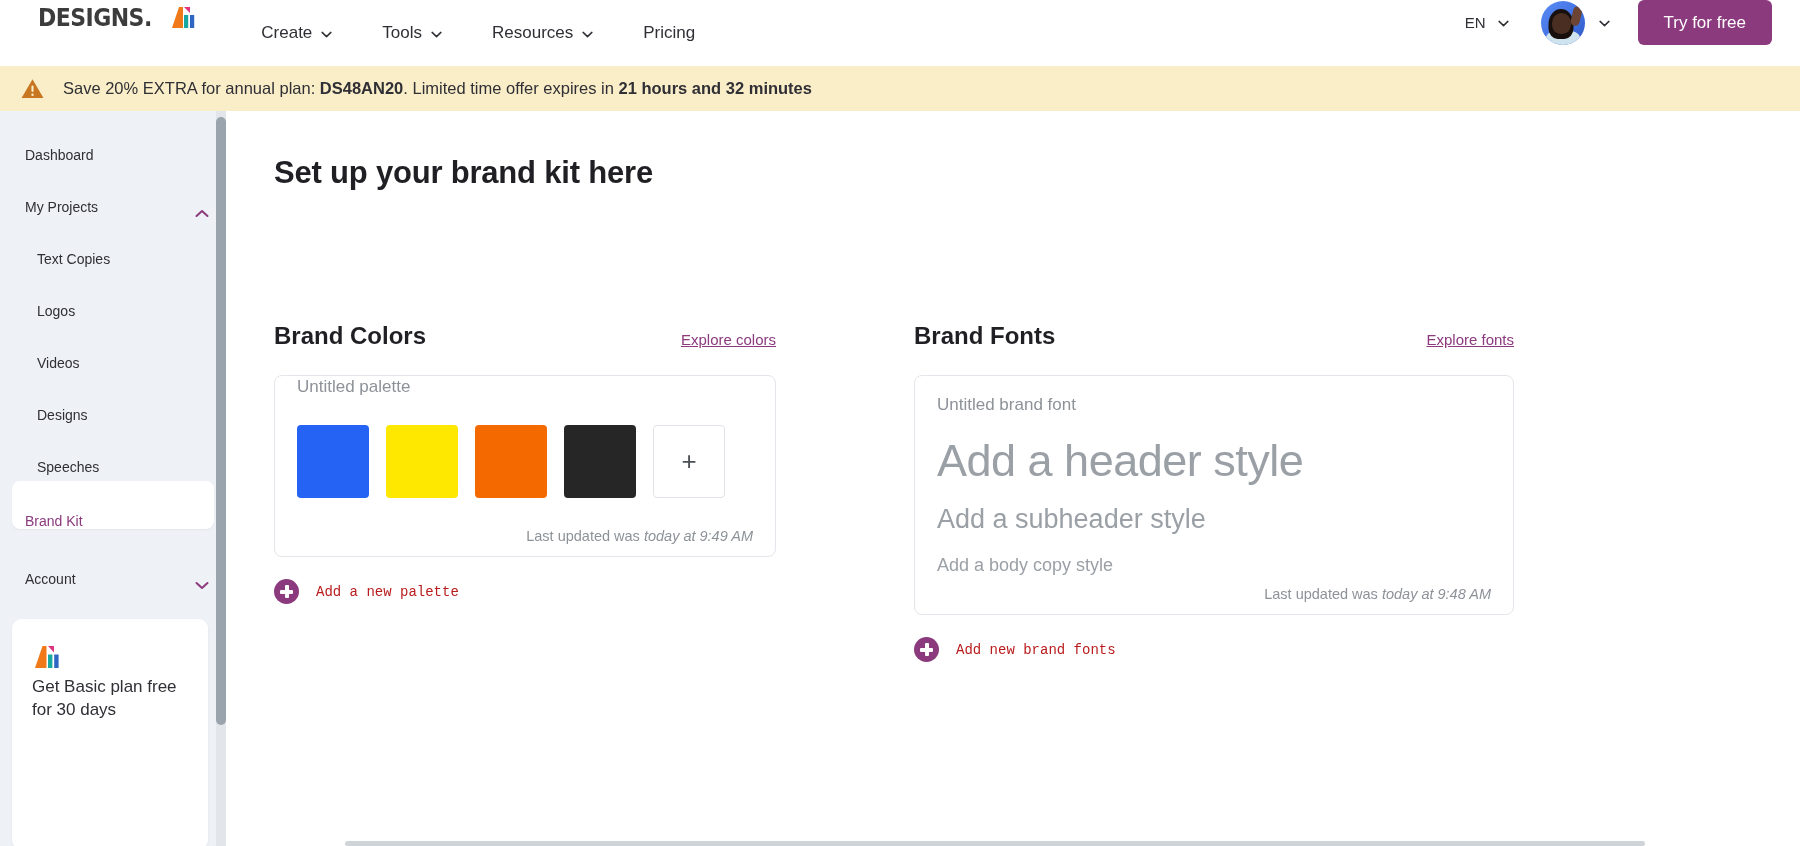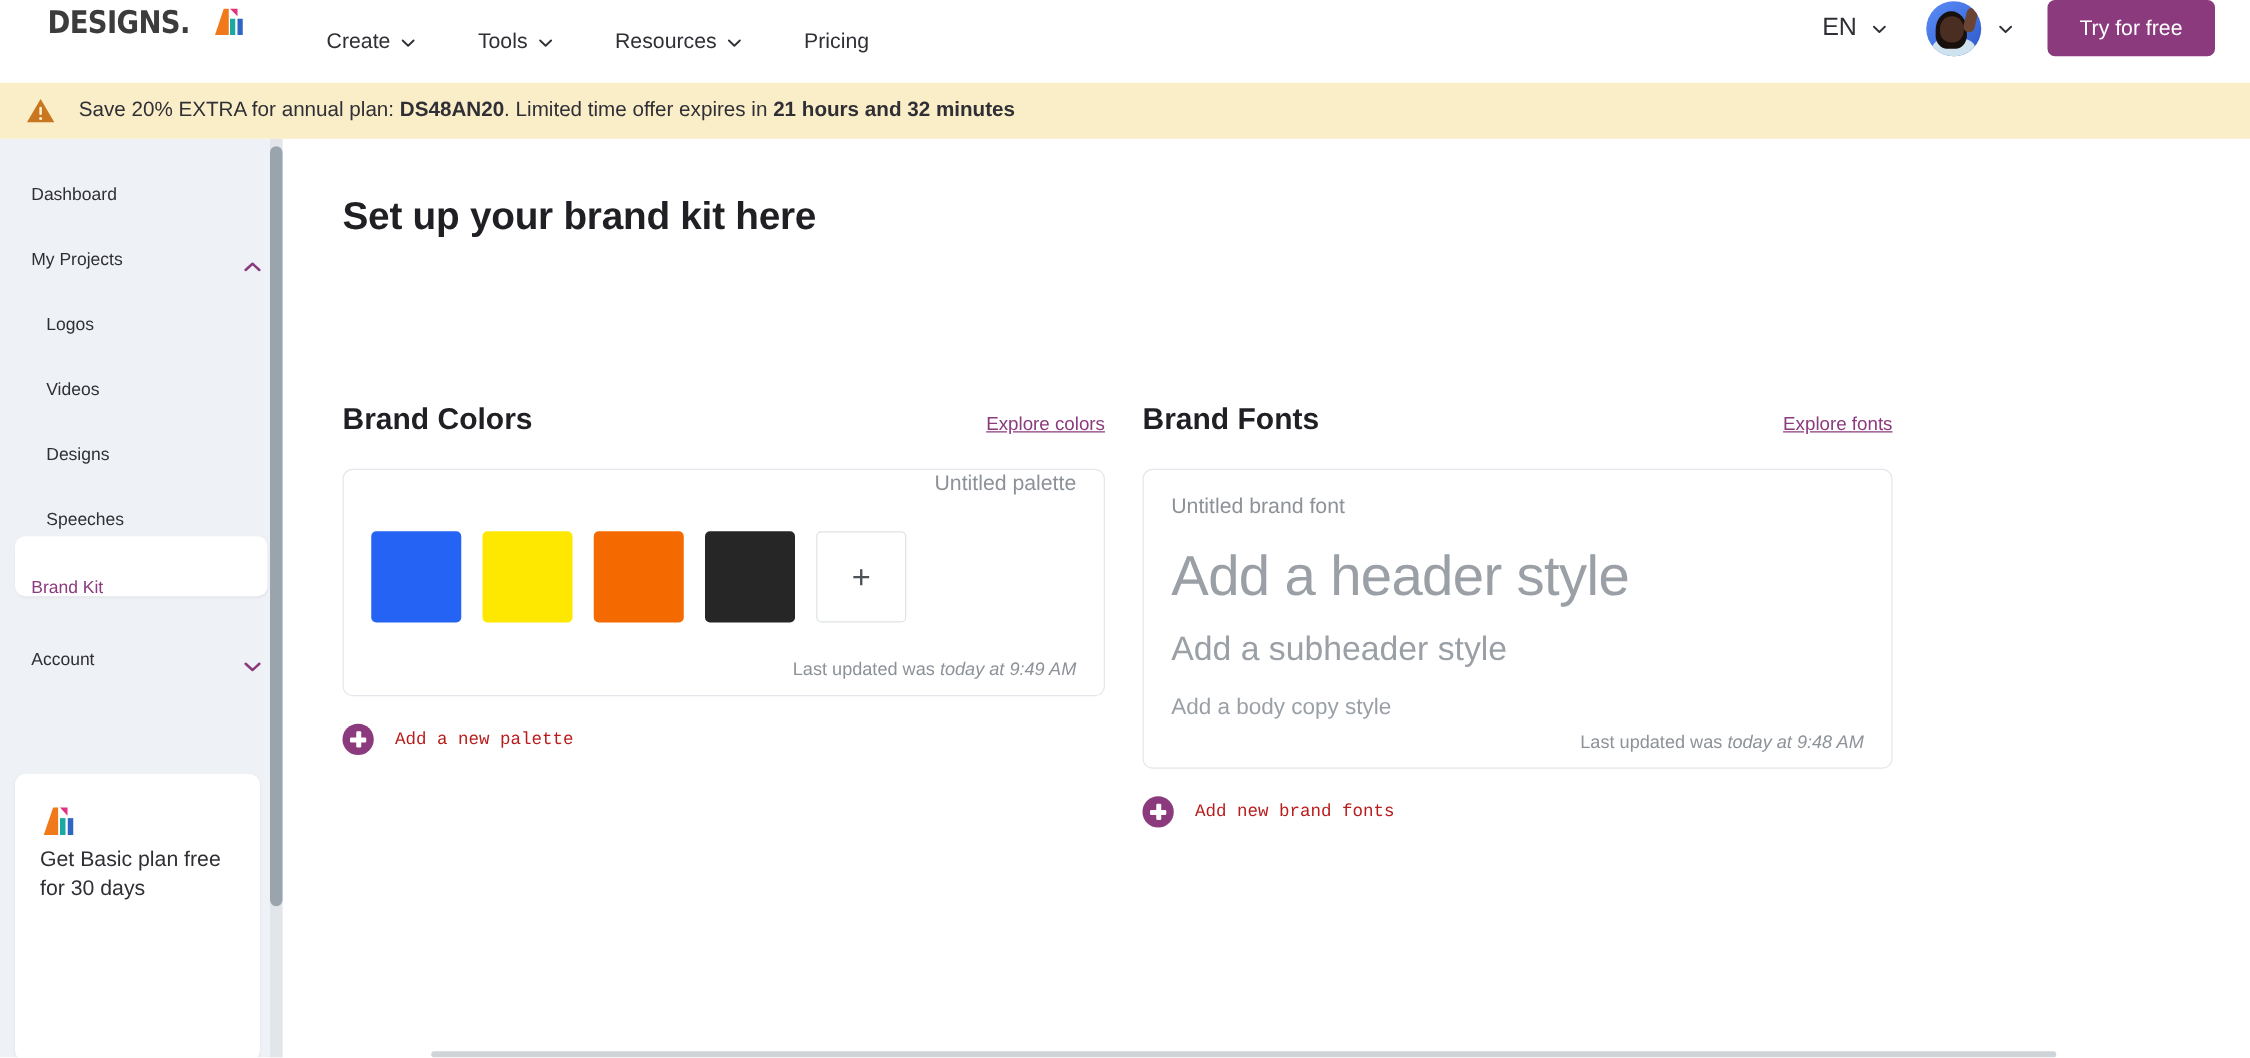--- a/index.html
+++ b/index.html
@@ -44,21 +44,21 @@
     position: relative; top: 1px;
   }
   .chev svg { display: block; }
 
   .nav-right {
     margin-left: auto; display: flex; align-items: center;
     margin-right: 28px; gap: 0;
   }
   .lang {
     display: flex; align-items: center; gap: 12px;
-    font-size: 20px; color: #2f2f35; cursor: pointer;
+    font-size: 15px; color: #2f2f35; cursor: pointer;
     padding: 0 18px;
   }
   .avatar-group { display: flex; align-items: center; gap: 14px; padding: 0 14px; cursor: pointer; }
   .avatar {
     width: 44px; height: 44px; border-radius: 50%;
     overflow: hidden; position: relative;
     background: linear-gradient(135deg, #5b8cf5 0%, #3f6fe0 60%, #2f56c0 100%);
     flex: none;
   }
   .avatar .face {
@@ -148,21 +148,21 @@
     background: #ffffff;
   }
   .page-title {
     position: absolute; left: 47px; top: 44px;
     font-size: 31px; font-weight: 700; color: #1f1f24;
     letter-spacing: -0.2px;
   }
   .section {
     position: absolute; top: 205px;
   }
-  .sec-colors { left: 47px; width: 610px; text-align: right; }
+  .sec-colors { left: 47px; width: 502px; }
   .sec-fonts  { left: 687px; width: 600px; }
   .sec-head {
     display: flex; align-items: flex-end; justify-content: space-between;
     height: 34px;
   }
   .sec-title { font-size: 24px; font-weight: 700; color: #1f1f24; }
   .explore-link {
     font-size: 15px; color: #8b3a7d; text-decoration: underline;
     cursor: pointer; padding-bottom: 2px;
   }
@@ -314,20 +314,23 @@
 
   <div class="side-item">
     <span class="sp">My Projects</span>
     <span class="chev">
       <svg viewBox="0 0 14 9" width="14" height="9">
           <path d="M1.5 7 L7 2 L12.5 7" fill="none" stroke="#8b3a7d" stroke-width="2" stroke-linecap="round" stroke-linejoin="round"></path>
         </svg>
     </span>
   </div>
 
+  <div class="side-item sub">
+    <span class="sp">Text Copies</span>
+  </div>
   <div class="side-item sub">
     <span class="sp">Logos</span>
   </div>
   <div class="side-item sub">
     <span class="sp">Videos</span>
   </div>
   <div class="side-item sub">
     <span class="sp">Designs</span>
   </div>
   <div class="side-item sub">

